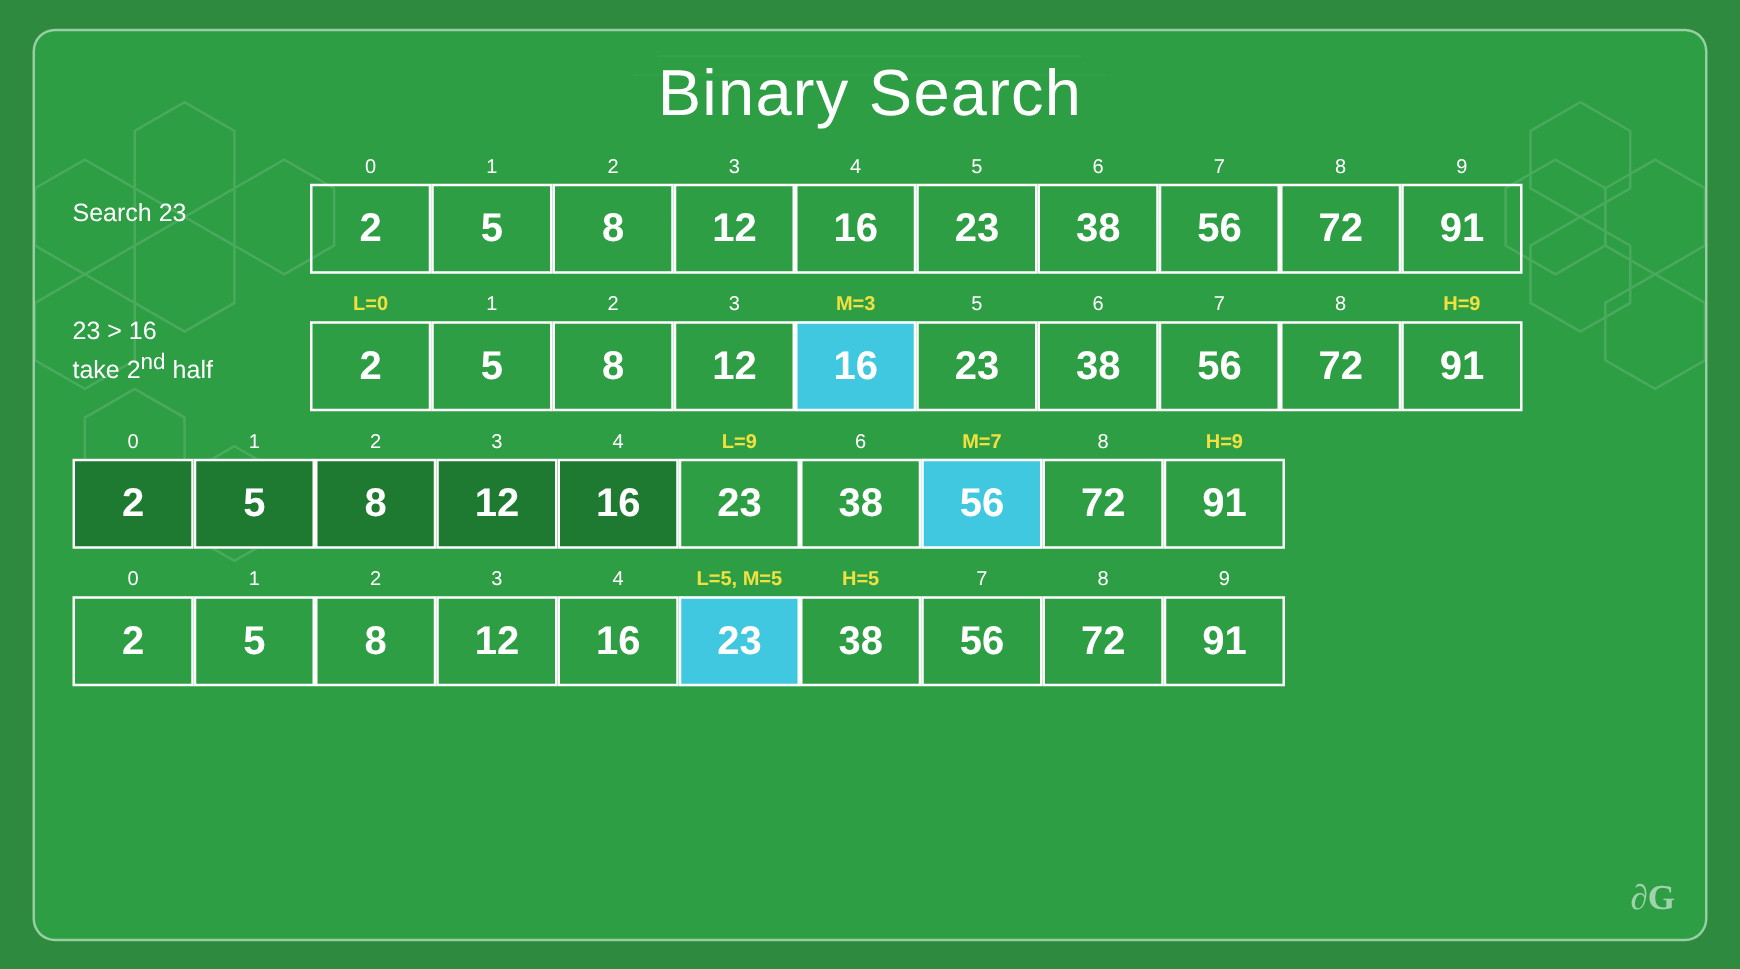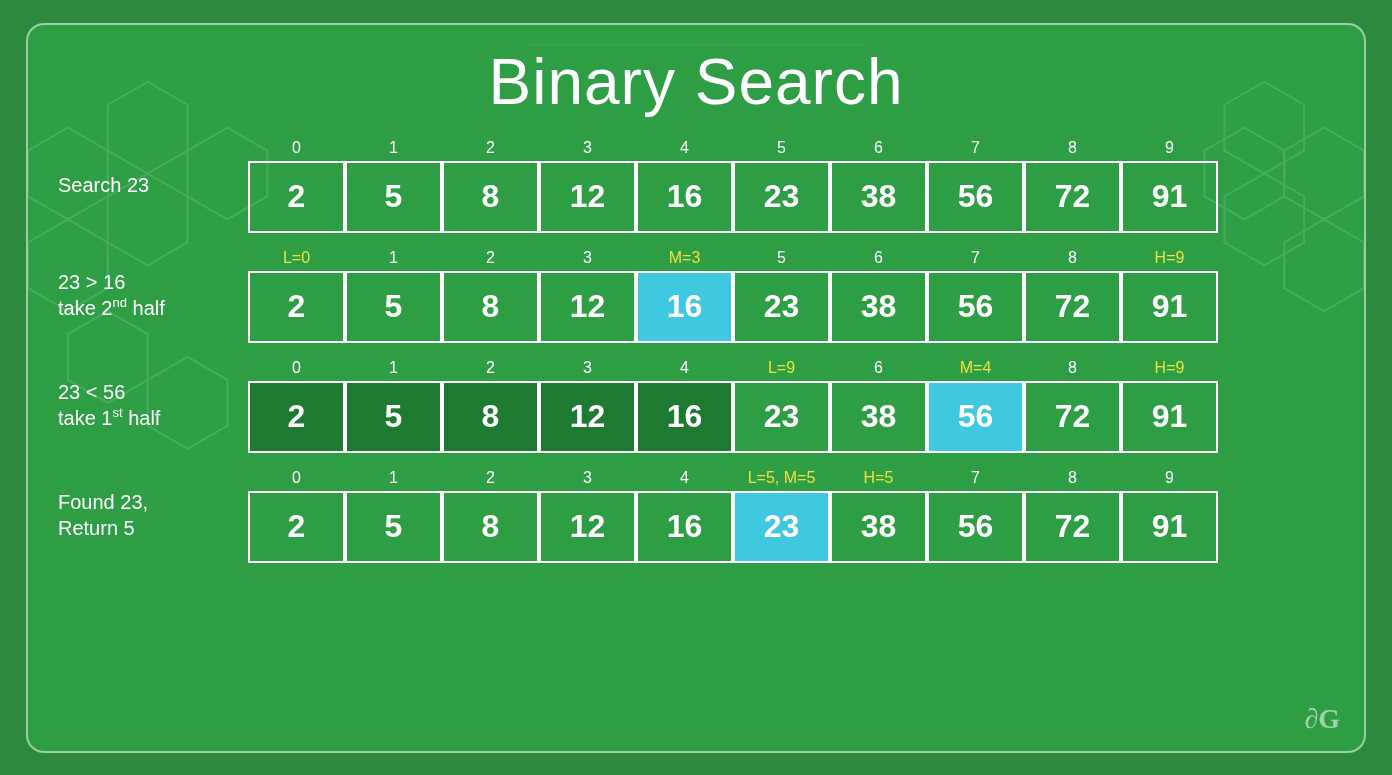--- a/index.html
+++ b/index.html
@@ -27,21 +27,21 @@
     }
     
     .hex-bg {
       position: absolute;
       top: 0; left: 0; right: 0; bottom: 0;
       opacity: 0.13;
       pointer-events: none;
     }
     .title {
       color: white;
-      font-size: 64px;
+      font-size: 52px;
       font-weight: 400;
       letter-spacing: 1px;
       margin-bottom: 18px;
       z-index: 1;
       text-align: center;
     }
     .content {
       display: flex;
       flex-direction: column;
       gap: 14px;
@@ -55,21 +55,21 @@
     }
     .row-label {
       width: 190px;
       color: white;
       font-size: 20px;
       line-height: 1.3;
       flex-shrink: 0;
       padding-right: 27px;
     }
     .row-label sup {
-      font-size: 13px;
+      font-size: 18px;
     }
     .array-container {
       display: flex;
       flex-direction: column;
       flex: 1;
     }
     .indices {
       display: flex;
       margin-bottom: 2px;
     }
@@ -78,21 +78,21 @@
       text-align: center;
       font-size: 16px;
       color: white;
       height: 22px;
       display: flex;
       align-items: center;
       justify-content: center;
     }
     .index-cell.yellow {
       color: #f0e040;
-      font-weight: normal;
+      font-weight: bold;
     }
     .cells {
       display: flex;
     }
     .cell {
       width: 97px;
       height: 72px;
       border: 2px solid white;
       display: flex;
       align-items: center;
@@ -203,50 +203,48 @@
             <div class="cell highlight-blue">16</div>
             <div class="cell">23</div>
             <div class="cell">38</div>
             <div class="cell">56</div>
             <div class="cell">72</div>
             <div class="cell">91</div>
           </div>
         </div>
       </div>
       <div class="row">
-        <div class="row-label">23 &lt; 56<br>take 1<sup>st</sup> half</div>
         <div class="array-container">
           <div class="indices">
             <div class="index-cell">0</div>
             <div class="index-cell">1</div>
             <div class="index-cell">2</div>
             <div class="index-cell">3</div>
             <div class="index-cell">4</div>
             <div class="index-cell yellow">L=9</div>
             <div class="index-cell">6</div>
-            <div class="index-cell yellow">M=4</div>
+            <div class="index-cell yellow">M=7</div>
             <div class="index-cell">8</div>
             <div class="index-cell yellow">H=9</div>
           </div>
           <div class="cells">
             <div class="cell dark-green">2</div>
             <div class="cell dark-green">5</div>
             <div class="cell dark-green">8</div>
             <div class="cell dark-green">12</div>
             <div class="cell dark-green">16</div>
             <div class="cell">23</div>
             <div class="cell">38</div>
             <div class="cell highlight-blue">56</div>
             <div class="cell">72</div>
             <div class="cell">91</div>
           </div>
         </div>
       </div>
       <div class="row">
-        <div class="row-label">Found 23,<br>Return 5</div>
         <div class="array-container">
           <div class="indices">
             <div class="index-cell">0</div>
             <div class="index-cell">1</div>
             <div class="index-cell">2</div>
             <div class="index-cell">3</div>
             <div class="index-cell">4</div>
             <div class="index-cell yellow">L=5, M=5</div>
             <div class="index-cell yellow">H=5</div>
             <div class="index-cell">7</div>

